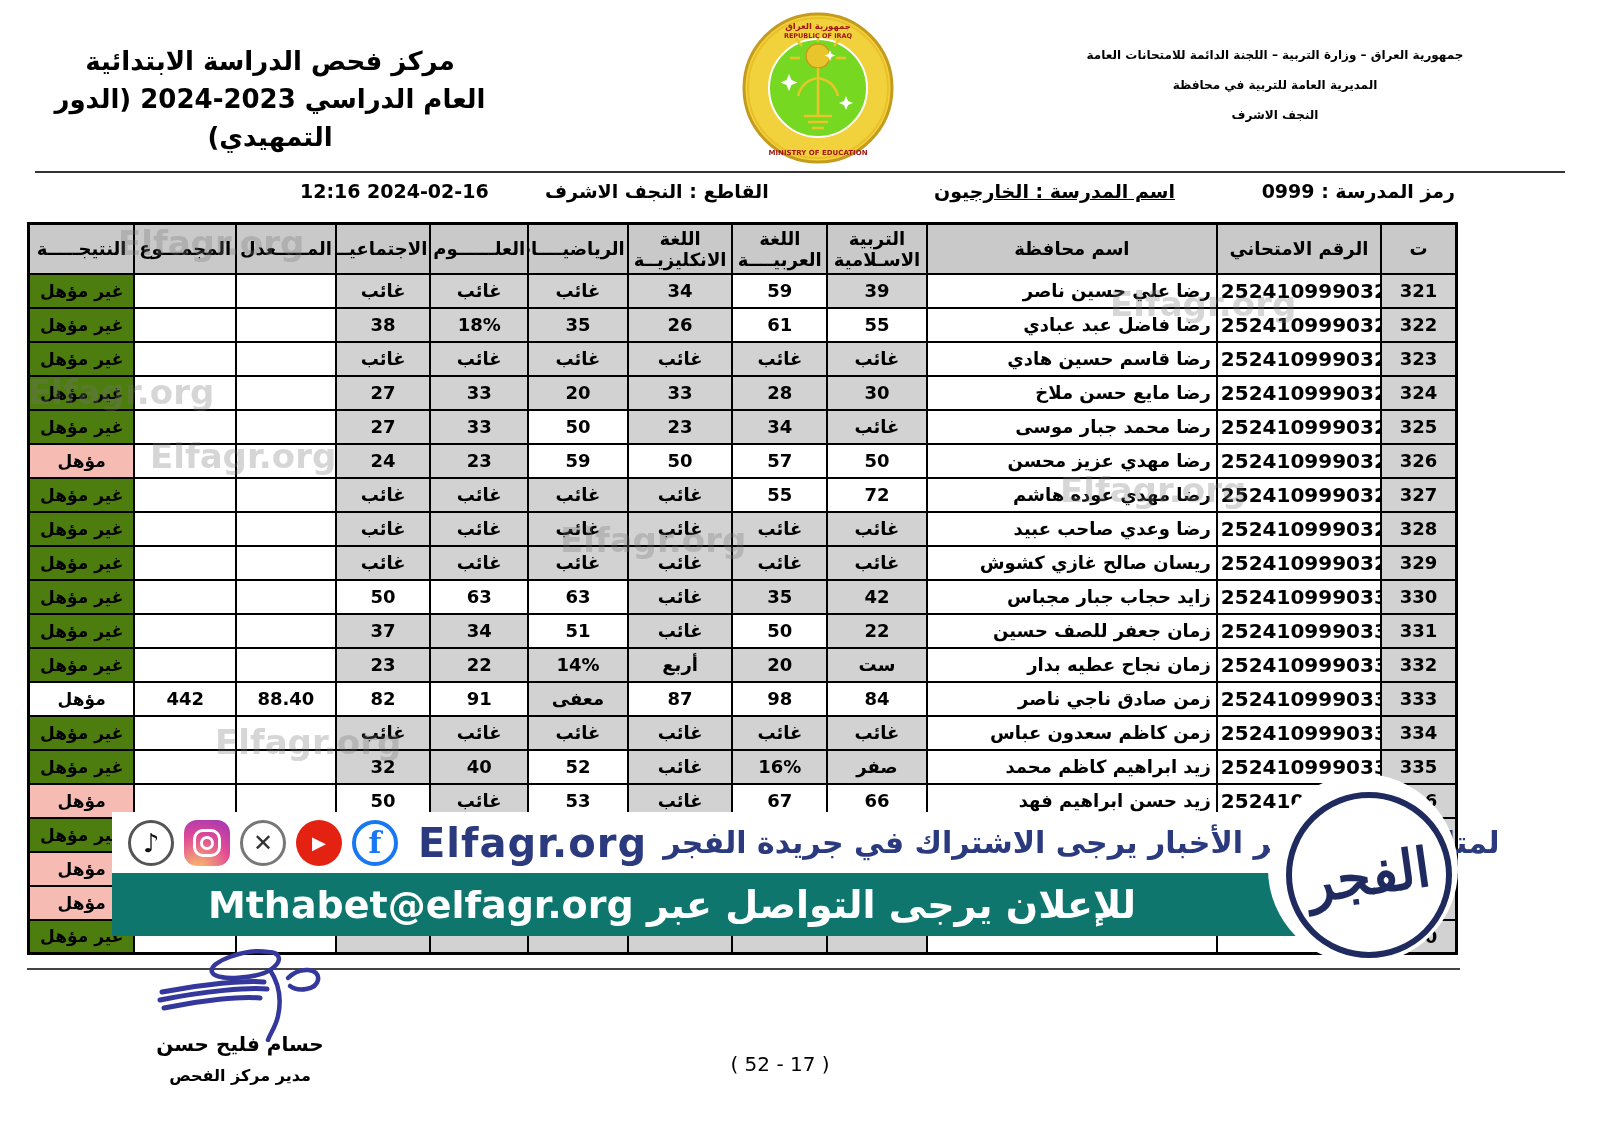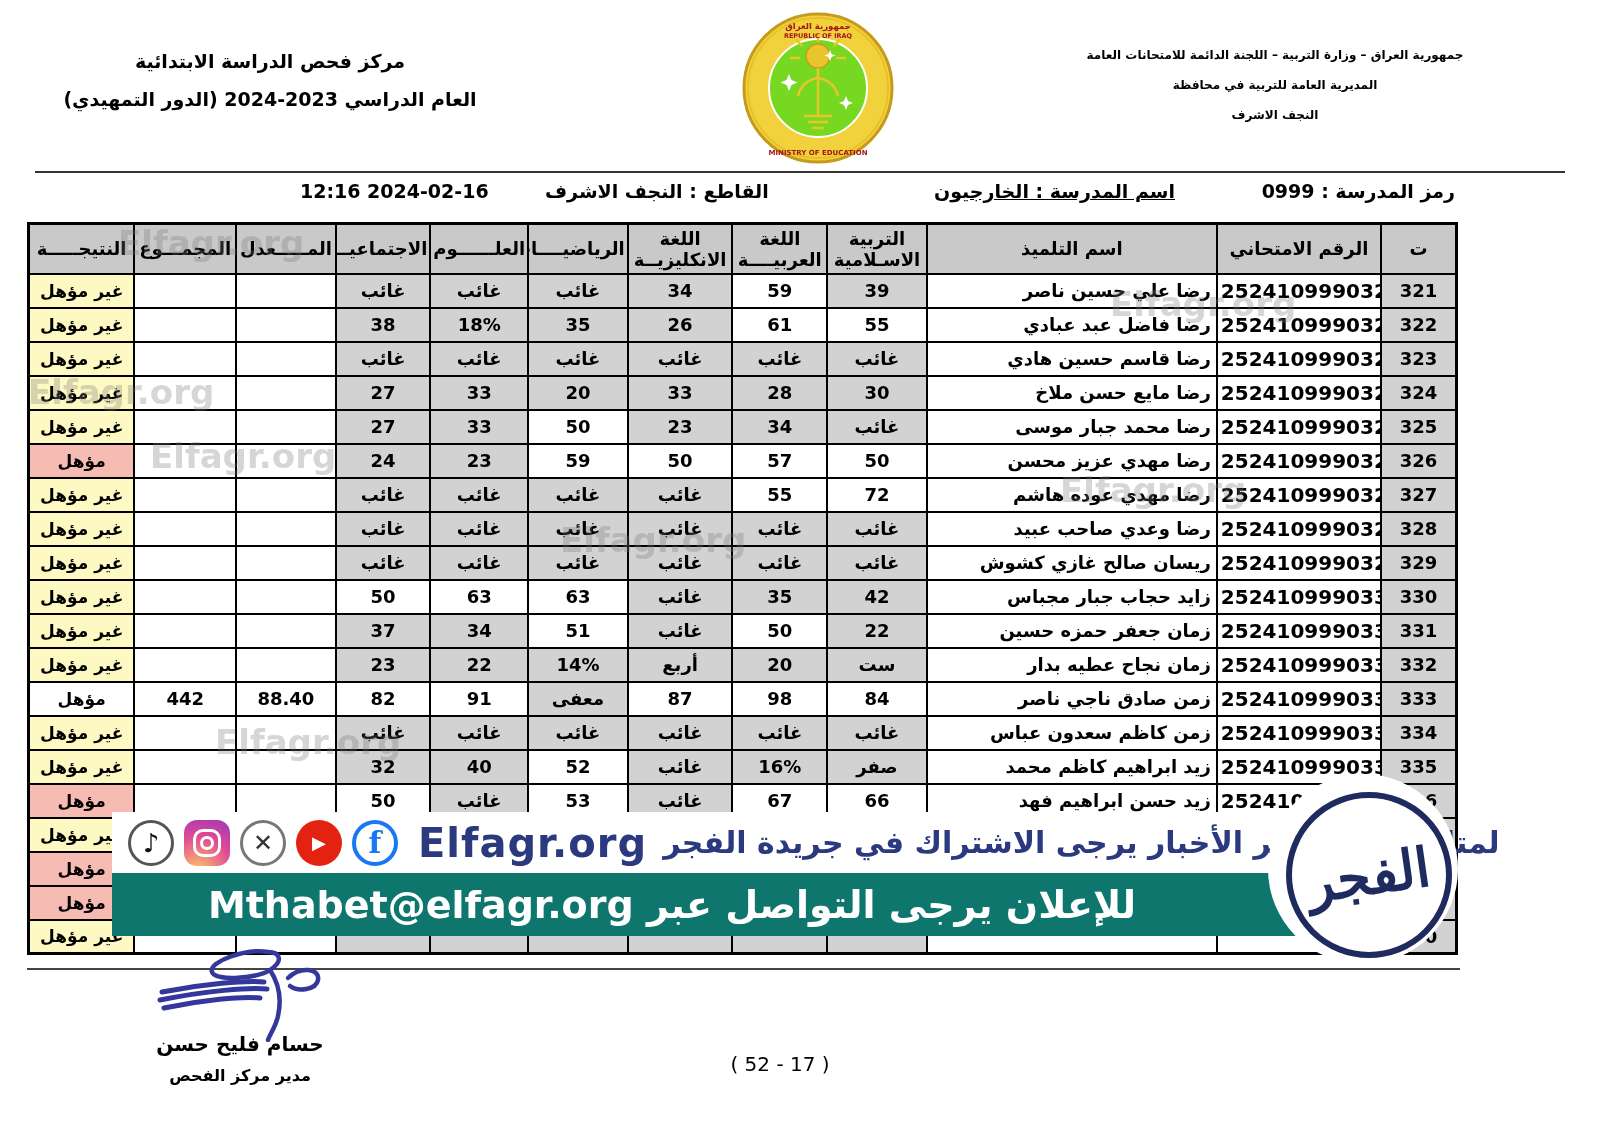--- a/index.html
+++ b/index.html
@@ -2,38 +2,38 @@
 <html lang="ar"><head>
 <meta charset="utf-8">
 <style>
   html,body{margin:0;padding:0;background:#fff;}
   .page{position:relative;width:1600px;height:1132px;background:#fff;overflow:hidden;
         font-family:"DejaVu Sans","Liberation Sans",sans-serif;color:#000;}
   
   .hdr-right{position:absolute;top:40px;right:55px;width:540px;text-align:center;direction:rtl;}
   .hdr-right div{font-weight:700;font-size:12px;line-height:30px;}
   .hdr-left{position:absolute;top:42px;left:45px;width:450px;text-align:center;direction:rtl;}
-  .hdr-left div{font-weight:700;font-size:19px;line-height:38px;}
+  .hdr-left div{font-weight:700;font-size:26px;line-height:38px;}
   .emblem{position:absolute;top:12px;left:742px;width:152px;height:152px;}
   .divider{position:absolute;top:171px;left:35px;right:35px;border-top:2px solid #333;}
   .info-row span{position:absolute;top:180px;font-weight:700;font-size:19px;direction:rtl;white-space:nowrap;}
   .inf-code{right:145px;}
   .inf-school{right:425px;text-decoration:underline;}
   .inf-sector{left:545px;}
   .inf-dt{left:300px;direction:ltr !important;}
   
   .tblwrap{position:absolute;top:222px;left:27px;}
   table{border-collapse:collapse;table-layout:fixed;width:1431px;direction:rtl;border:3px solid #000;}
   th,td{border:2px solid #000;text-align:center;vertical-align:middle;overflow:hidden;}
   thead tr{height:50px;}
   tbody tr{height:34px;}
   th{background:#C9C9C9;font-weight:700;font-size:18px;line-height:21px;padding:0 2px;}
   td{font-weight:700;font-size:18px;background:#fff;padding:0 3px;}
   .c-gray{background:#D2D2D2;}
-  .res-red{background:#fef9c3;}
+  .res-red{background:#4d7c0f;}
   .res-pink{background:#F6BCB3;}
   .res-white{background:#fff;}
   .c-exam{font-size:20px;direction:ltr;}
   .c-t{direction:ltr;}
   .c-mark,.c-num{direction:ltr;}
   .c-name{text-align:right;padding-right:5px;font-size:18px;white-space:nowrap;}
   .c-result{font-size:17px;}
   .btm-line{position:absolute;top:968px;left:27px;width:1433px;border-top:2px solid #444;}
   
   .wm{position:absolute;font-weight:700;font-size:34px;color:rgba(120,120,120,0.30);pointer-events:none;}
@@ -127,21 +127,21 @@
           <col style="width:97px">
           <col style="width:94px">
         <col style="width:99px">
           <col style="width:101px">
           <col style="width:105px">
       </colgroup>
       <thead>
         <tr>
           <th>ت</th>
           <th>الرقم الامتحاني</th>
-          <th>اسم التلميذ</th>
+          <th>اسم محافظة</th>
           <th>التربية الاسـلامية</th>
           <th>اللغة العربيــــة</th>
           <th>اللغة الانكليزيــة</th>
           <th>الرياضيــــات</th>
           <th>العلــــــوم</th>
           <th>الاجتماعيــات</th>
           <th>المـــــعدل</th>
           <th>المجمـــوع</th>
           <th>النتيجـــــة</th>
         </tr>
@@ -283,21 +283,21 @@
             <td class="c-mark">63</td>
             <td class="c-mark">63</td>
             <td class="c-mark">50</td>
             <td class="c-num"></td>
             <td class="c-num"></td>
             <td class="c-result res-red">غير مؤهل</td>
           </tr>
           <tr>
             <td class="c-t c-gray">331</td>
             <td class="c-exam">2524109990331</td>
-            <td class="c-name">زمان جعفر حمزه حسين</td>
+            <td class="c-name">زمان جعفر للصف حسين</td>
             <td class="c-mark c-gray">22</td>
             <td class="c-mark">50</td>
             <td class="c-mark c-gray">غائب</td>
             <td class="c-mark">51</td>
             <td class="c-mark c-gray">34</td>
             <td class="c-mark c-gray">37</td>
             <td class="c-num"></td>
             <td class="c-num"></td>
             <td class="c-result res-red">غير مؤهل</td>
           </tr>

